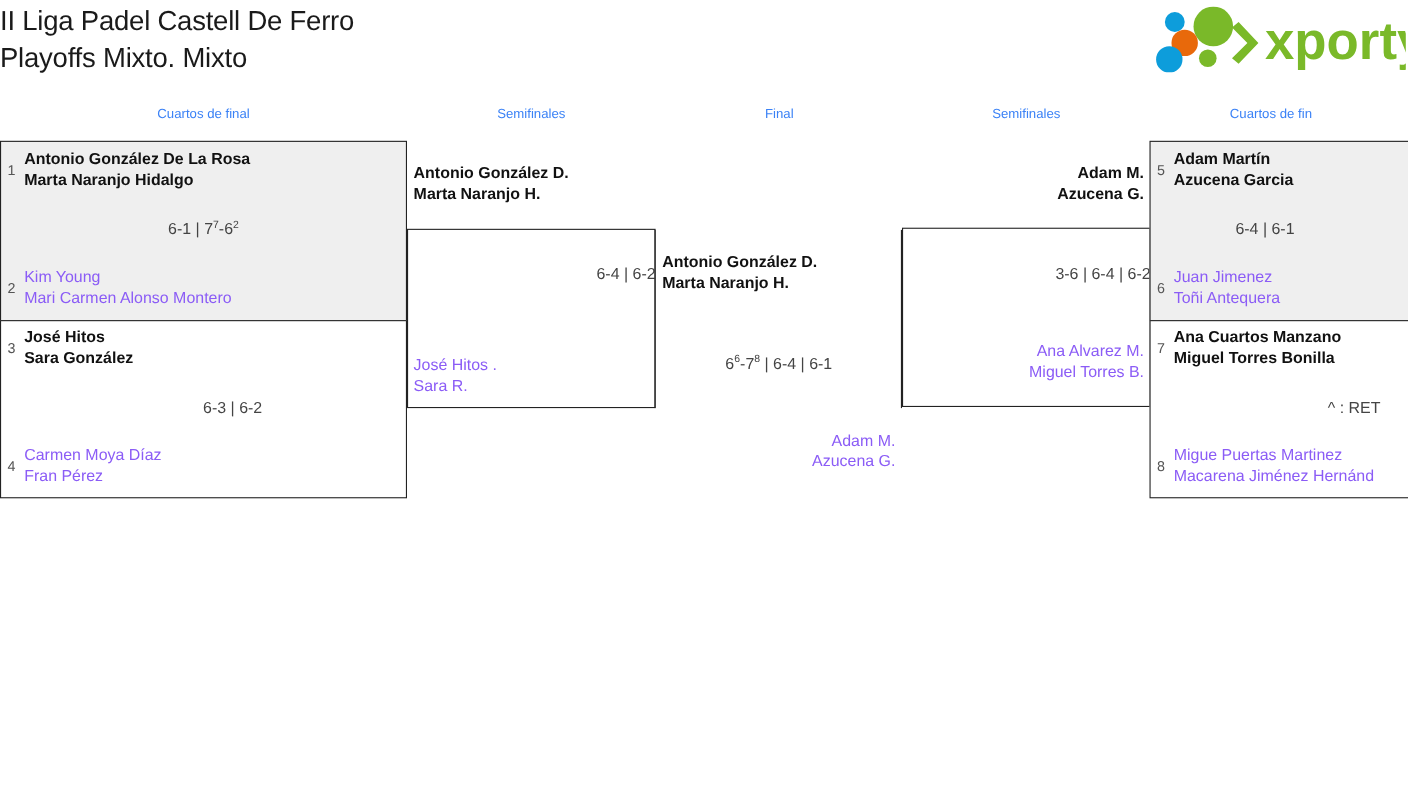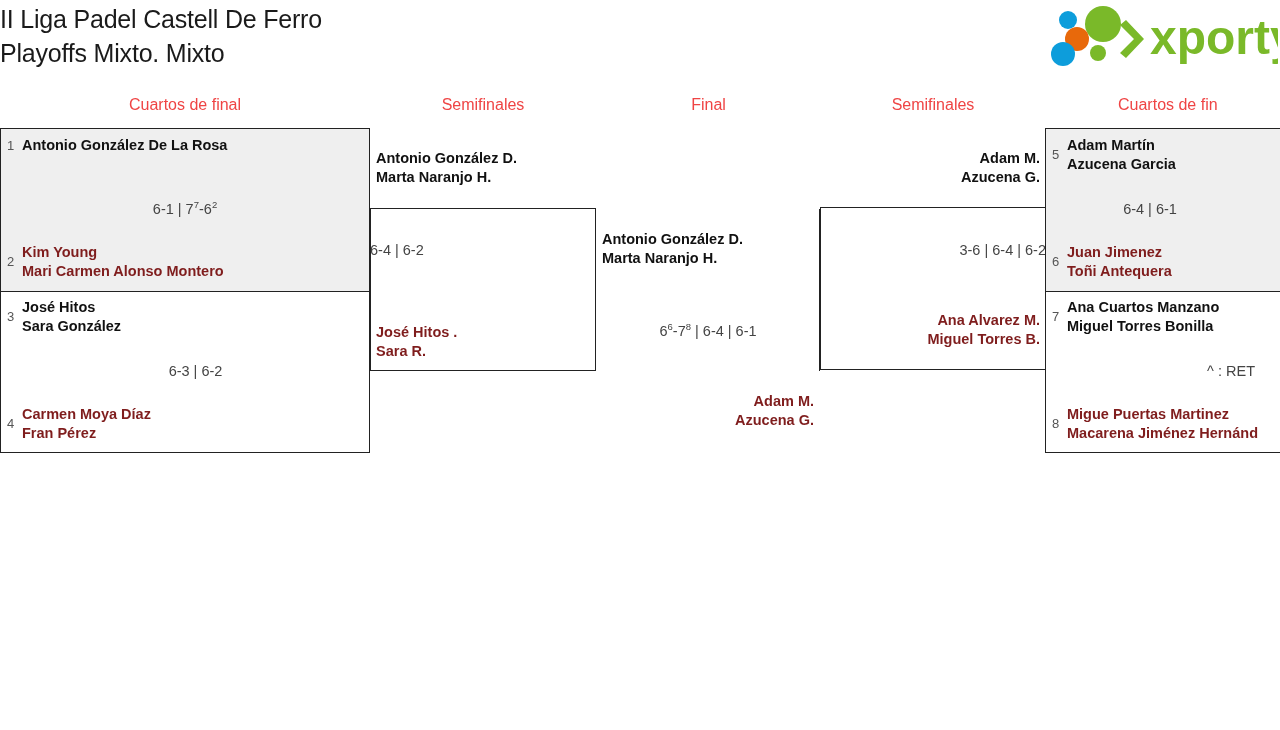--- a/index.html
+++ b/index.html
@@ -17,42 +17,42 @@
     font-size: 25px; line-height: 34px;
     color: #1a1a1a; font-weight: 400; letter-spacing: -0.2px;
     white-space: pre-line;
   }
   .logo { position: absolute; left: 1046px; top: 6px; width: 232px; height: 60px; }
   .logo svg { display: block; }
 
   
   .col-head {
     position: absolute; top: 96px;
-    font-size: 16px; color: #ef4444; font-weight: 400;
+    font-size: 12px; color: #3b82f6; font-weight: 400;
     text-align: center; white-space: nowrap;
   }
 
   
   .box { position: absolute; border: 1px solid #222222; }
   .box.gray { background: #efefef; }
   .box.white { background: #ffffff; }
 
   .edge { position: absolute; border-left: 1px solid #222222; }
   .edge-r { position: absolute; border-right: 1px solid #222222; }
 
   
   .team { position: absolute; display: flex; align-items: center; gap: 7px; }
   .team.right { flex-direction: row-reverse; }
   .seed {
     font-size: 13px; color: #555555; line-height: 14px;
     min-width: 9px; text-align: center; flex: none;
   }
   .names { font-size: 14.5px; line-height: 19px; white-space: nowrap; }
   .names.win { color: #111111; font-weight: 700; }
-  .names.lose { color: #7f1d1d; font-weight: 700; }
+  .names.lose { color: #8b5cf6; font-weight: 400; }
   .names.right { text-align: right; }
   .nm { display: block; }
 
   
   .score {
     position: absolute; font-size: 14.5px; color: #444444;
     line-height: 18px; white-space: nowrap;
   }
   .score sup { font-size: 9.5px; vertical-align: super; line-height: 0; }
 </style>
@@ -81,20 +81,21 @@
   <div class="col-head" style="left:596px; width:225px;">Final</div>
   <div class="col-head" style="left:820px; width:226px;">Semifinales</div>
   <div class="col-head" style="left:1046px; width:300px; text-align:left; padding-left:72px;">Cuartos de fin</div>
 
   <div class="box gray" style="left:0px; top:128px; width:370px; height:164px;"></div>
 
   <div class="team" style="left:6px; top:136px;">
     <span class="seed">1</span>
     <span class="names win">
       <span class="nm">Antonio González De La Rosa</span>
+      <span class="nm">Marta Naranjo Hidalgo</span>
     </span>
   </div>
 
   <div class="score" style="left:0px; top:200px; width:370px; text-align:center;">6-1 | 7<sup>7</sup>-6<sup>2</sup></div>
 
   <div class="team" style="left:6px; top:243px;">
     <span class="seed">2</span>
     <span class="names lose">
       <span class="nm">Kim Young</span>
       <span class="nm">Mari Carmen Alonso Montero</span>
@@ -104,40 +105,40 @@
   <div class="box white" style="left:0px; top:291px; width:370px; height:162px;"></div>
 
   <div class="team" style="left:6px; top:298px;">
     <span class="seed">3</span>
     <span class="names win">
       <span class="nm">José Hitos</span>
       <span class="nm">Sara González</span>
     </span>
   </div>
 
-  <div class="score" style="left:0px; top:362px; width:370px; text-align:center;padding-left:21px;">6-3 | 6-2</div>
+  <div class="score" style="left:16px; top:362px; width:370px; text-align:center;padding-left:21px;">6-3 | 6-2</div>
 
   <div class="team" style="left:6px; top:405px;">
     <span class="seed">4</span>
     <span class="names lose">
       <span class="nm">Carmen Moya Díaz</span>
       <span class="nm">Fran Pérez</span>
     </span>
   </div>
 
   <div class="box white" style="left:370px; top:208px; width:226px; height:163px;"></div>
 
   <div class="team" style="left:376px; top:149px;">
     <span class="names win">
       <span class="nm">Antonio González D.</span>
       <span class="nm">Marta Naranjo H.</span>
     </span>
   </div>
 
-  <div class="score" style="left:370px; top:241px; width:226px; text-align:left;">6-4 | 6-2</div>
+  <div class="score" style="left:370px; top:241px; width:226px; text-align:right;">6-4 | 6-2</div>
 
   <div class="team" style="left:376px; top:311px;margin-top:12px;">
     <span class="names lose">
       <span class="nm">José Hitos .</span>
       <span class="nm">Sara R.</span>
     </span>
   </div>
 
   <div class="edge" style="left:595px; top:209px; height:162px; width:1px;"></div>
   <div class="edge-r" style="left:819px; top:209px; height:162px; width:1px;"></div>

